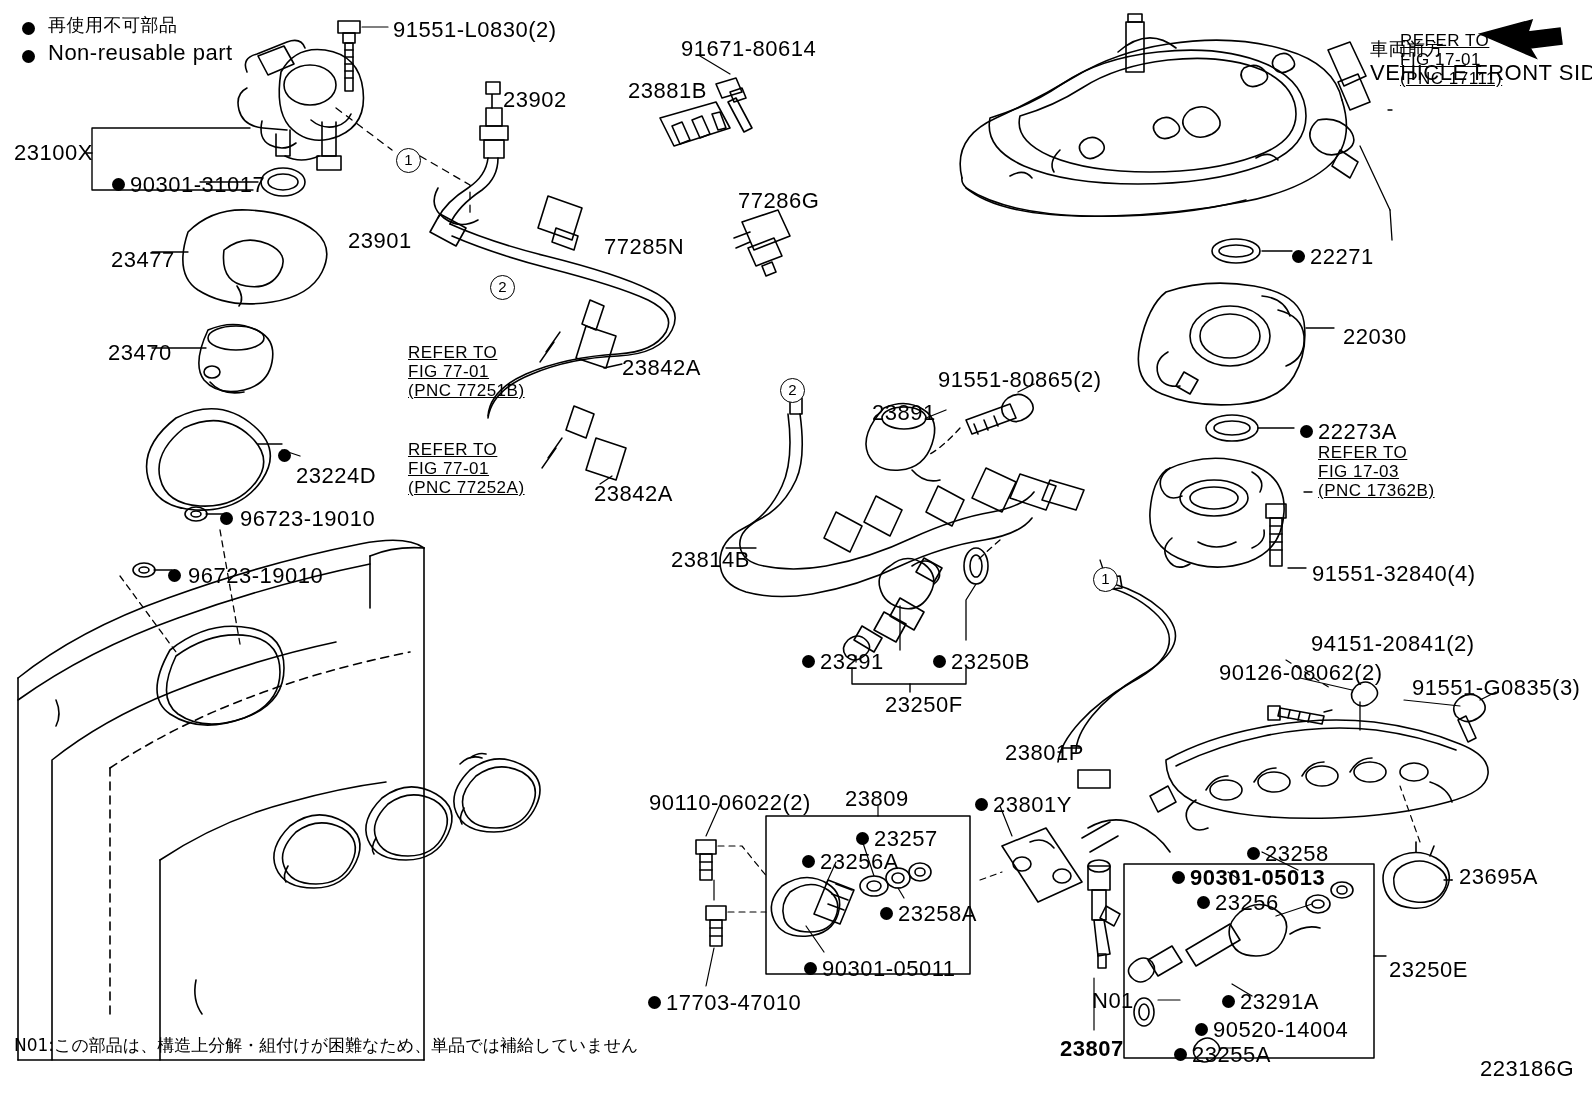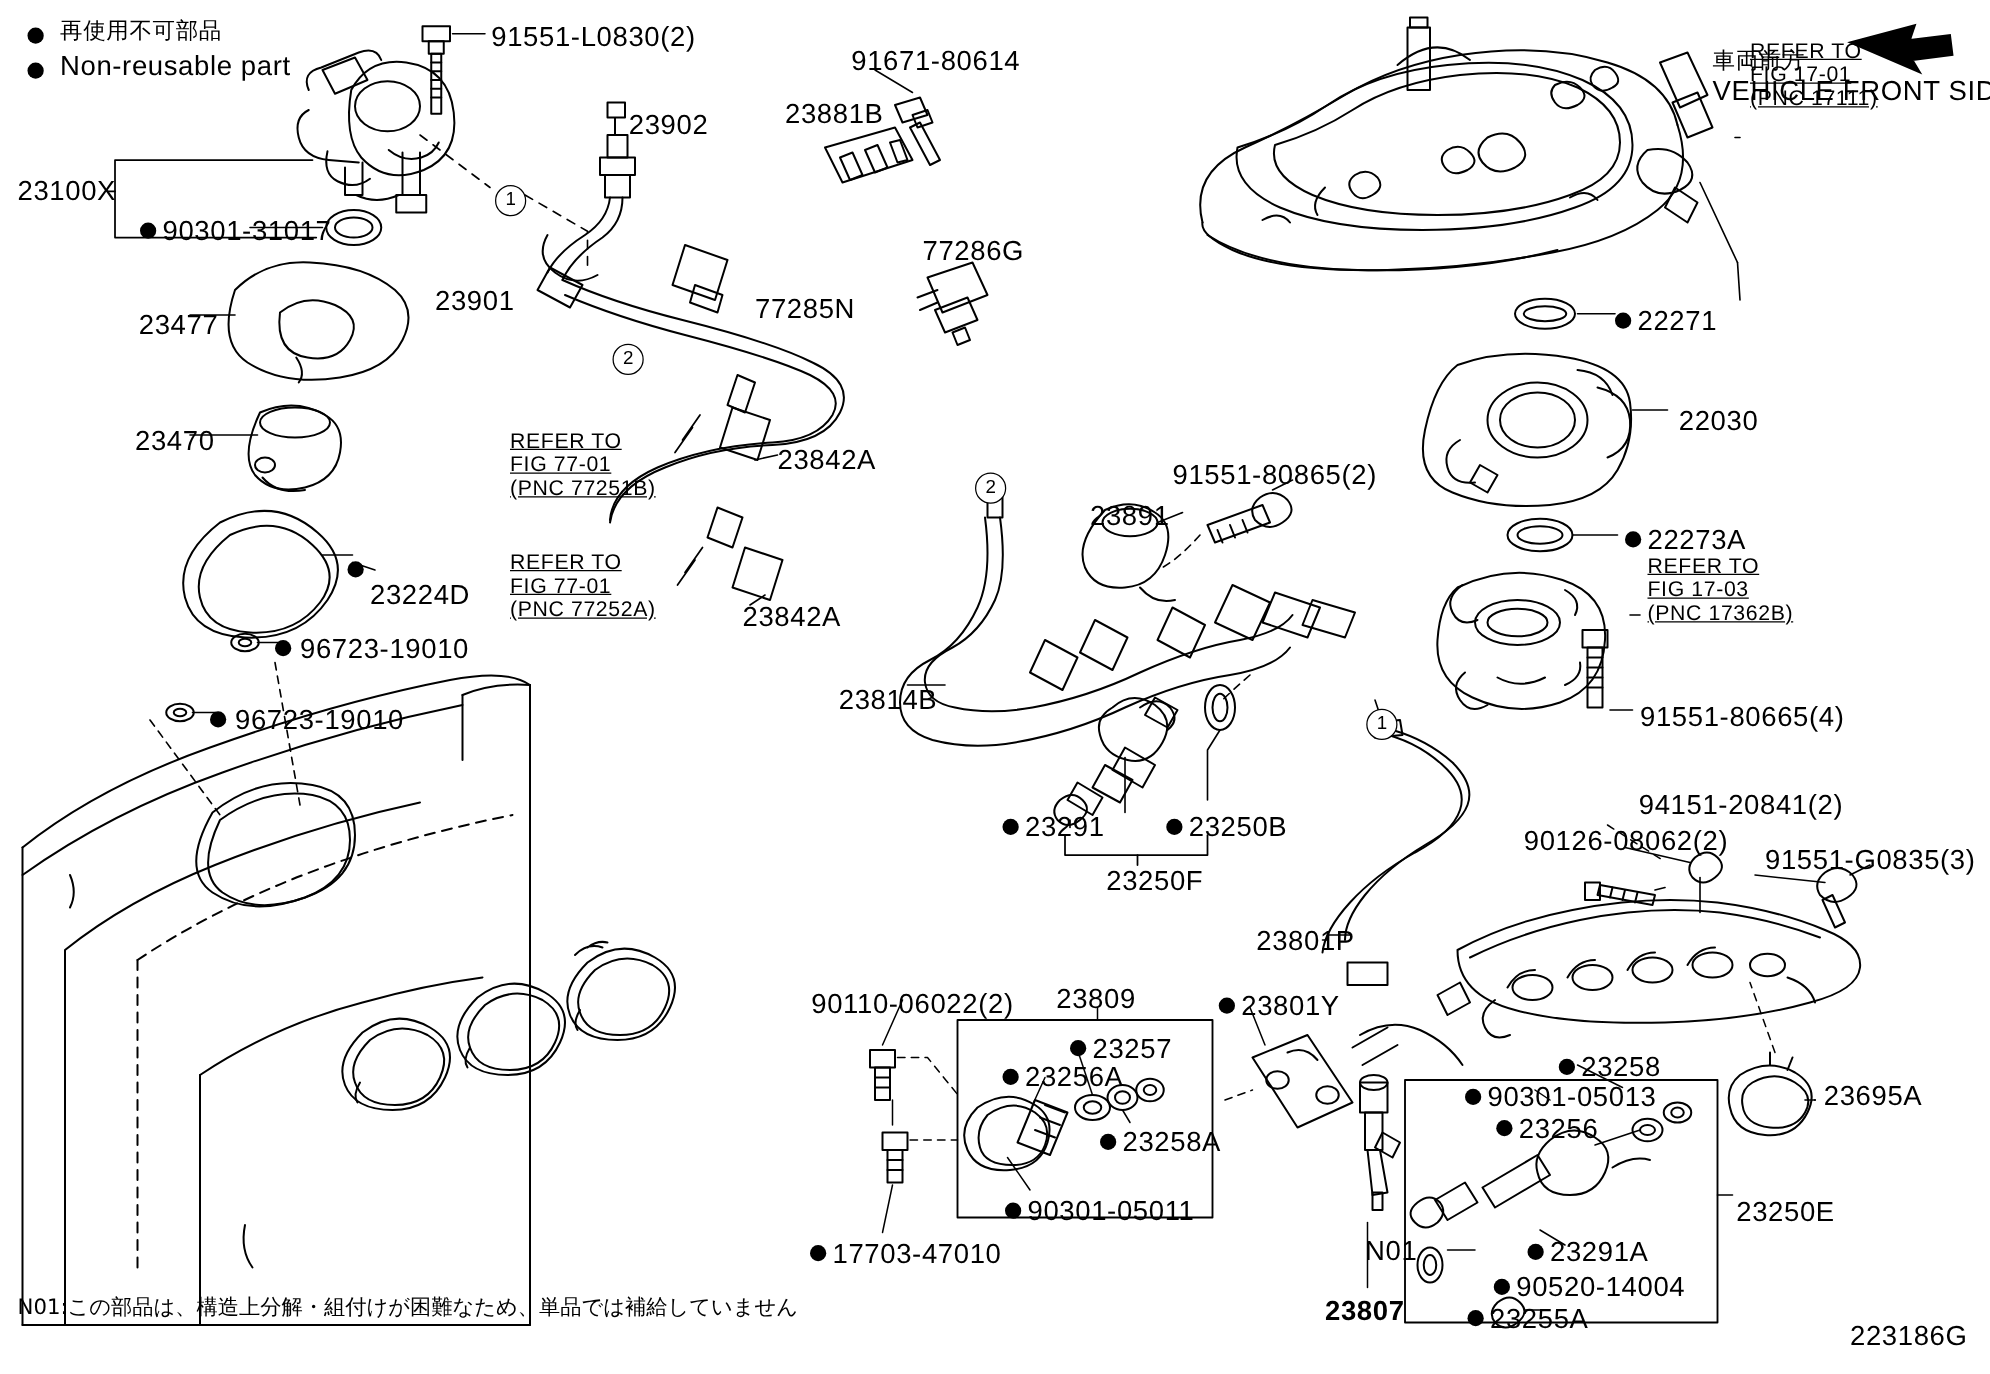--- a/index.html
+++ b/index.html
@@ -400,21 +400,21 @@
       <div class="lbl" style="left: 938px; top: 369px;">91551-80865(2)</div>
       <div class="lbl" style="left: 872px; top: 402px;">23891</div>
       <div class="dot" style="left: 278px; top: 449px;"></div>
       <div class="lbl" style="left: 296px; top: 465px;">23224D</div>
       <div class="dot" style="left: 1300px; top: 425px;"></div>
       <div class="lbl" style="left: 1318px; top: 421px;">22273A</div>
       <div class="lbl" style="left: 594px; top: 483px;">23842A</div>
       <div class="dot" style="left: 220px; top: 512px;"></div>
       <div class="lbl" style="left: 240px; top: 508px;">96723-19010</div>
       <div class="lbl" style="left: 671px; top: 549px;">23814B</div>
-      <div class="lbl" style="left: 1312px; top: 563px;">91551-80665(4)</div>
+      <div class="lbl" style="left: 1312px; top: 563px;">91551-32840(4)</div>
       <div class="dot" style="left: 168px; top: 569px;"></div>
       <div class="lbl" style="left: 188px; top: 565px;">96723-19010</div>
       <div class="lbl" style="left: 1311px; top: 633px;">94151-20841(2)</div>
       <div class="dot" style="left: 802px; top: 655px;"></div>
       <div class="lbl" style="left: 820px; top: 651px;">23291</div>
       <div class="dot" style="left: 933px; top: 655px;"></div>
       <div class="lbl" style="left: 951px; top: 651px;">23250B</div>
       <div class="lbl" style="left: 1219px; top: 662px;">90126-08062(2)</div>
       <div class="lbl" style="left: 1412px; top: 677px;">91551-G0835(3)</div>
       <div class="lbl" style="left: 885px; top: 694px;">23250F</div>
@@ -423,21 +423,21 @@
       <div class="lbl" style="left: 845px; top: 788px;">23809</div>
       <div class="dot" style="left: 975px; top: 798px;"></div>
       <div class="lbl" style="left: 993px; top: 794px;">23801Y</div>
       <div class="dot" style="left: 856px; top: 832px;"></div>
       <div class="lbl" style="left: 874px; top: 828px;">23257</div>
       <div class="dot" style="left: 802px; top: 855px;"></div>
       <div class="lbl" style="left: 820px; top: 851px;">23256A</div>
       <div class="dot" style="left: 1247px; top: 847px;"></div>
       <div class="lbl" style="left: 1265px; top: 843px;">23258</div>
       <div class="dot" style="left: 1172px; top: 871px;"></div>
-      <div class="lbl" style="left: 1190px; top: 867px;">90301-05013</div>
+      <div class="lbl" style="left: 1190px; top: 867px; font-weight: bold;">90301-05013</div>
       <div class="lbl" style="left: 1459px; top: 866px;">23695A</div>
       <div class="dot" style="left: 1197px; top: 896px;"></div>
       <div class="lbl" style="left: 1215px; top: 892px;">23256</div>
       <div class="dot" style="left: 880px; top: 907px;"></div>
       <div class="lbl" style="left: 898px; top: 903px;">23258A</div>
       <div class="dot" style="left: 804px; top: 962px;"></div>
       <div class="lbl" style="left: 822px; top: 958px;">90301-05011</div>
       <div class="lbl" style="left: 1389px; top: 959px;">23250E</div>
       <div class="dot" style="left: 1222px; top: 995px;"></div>
       <div class="lbl" style="left: 1240px; top: 991px;">23291A</div>

